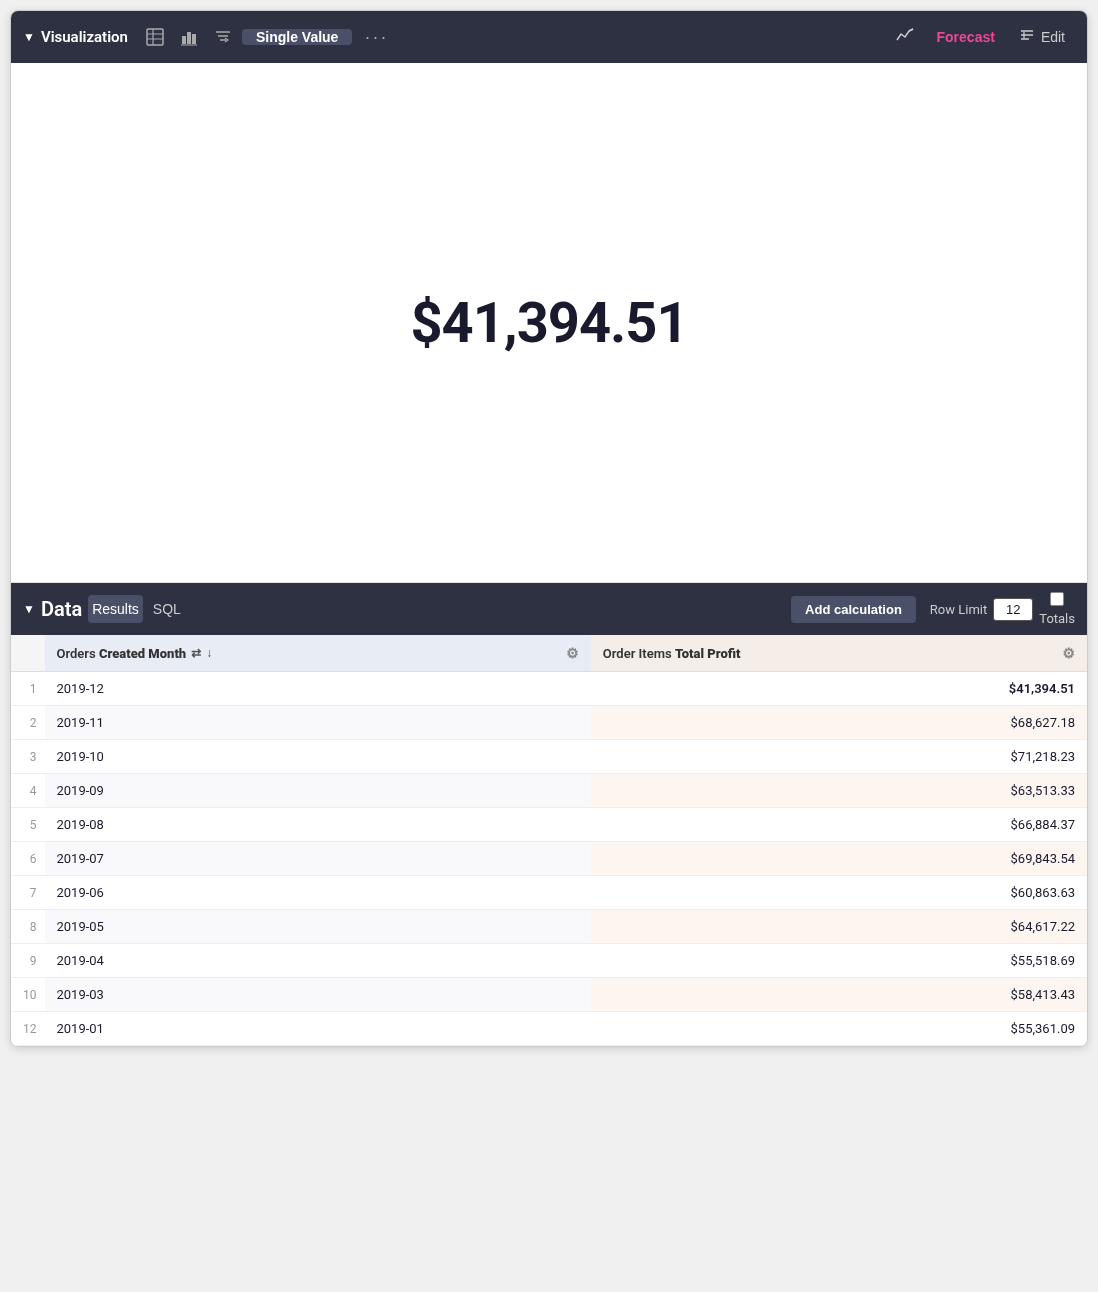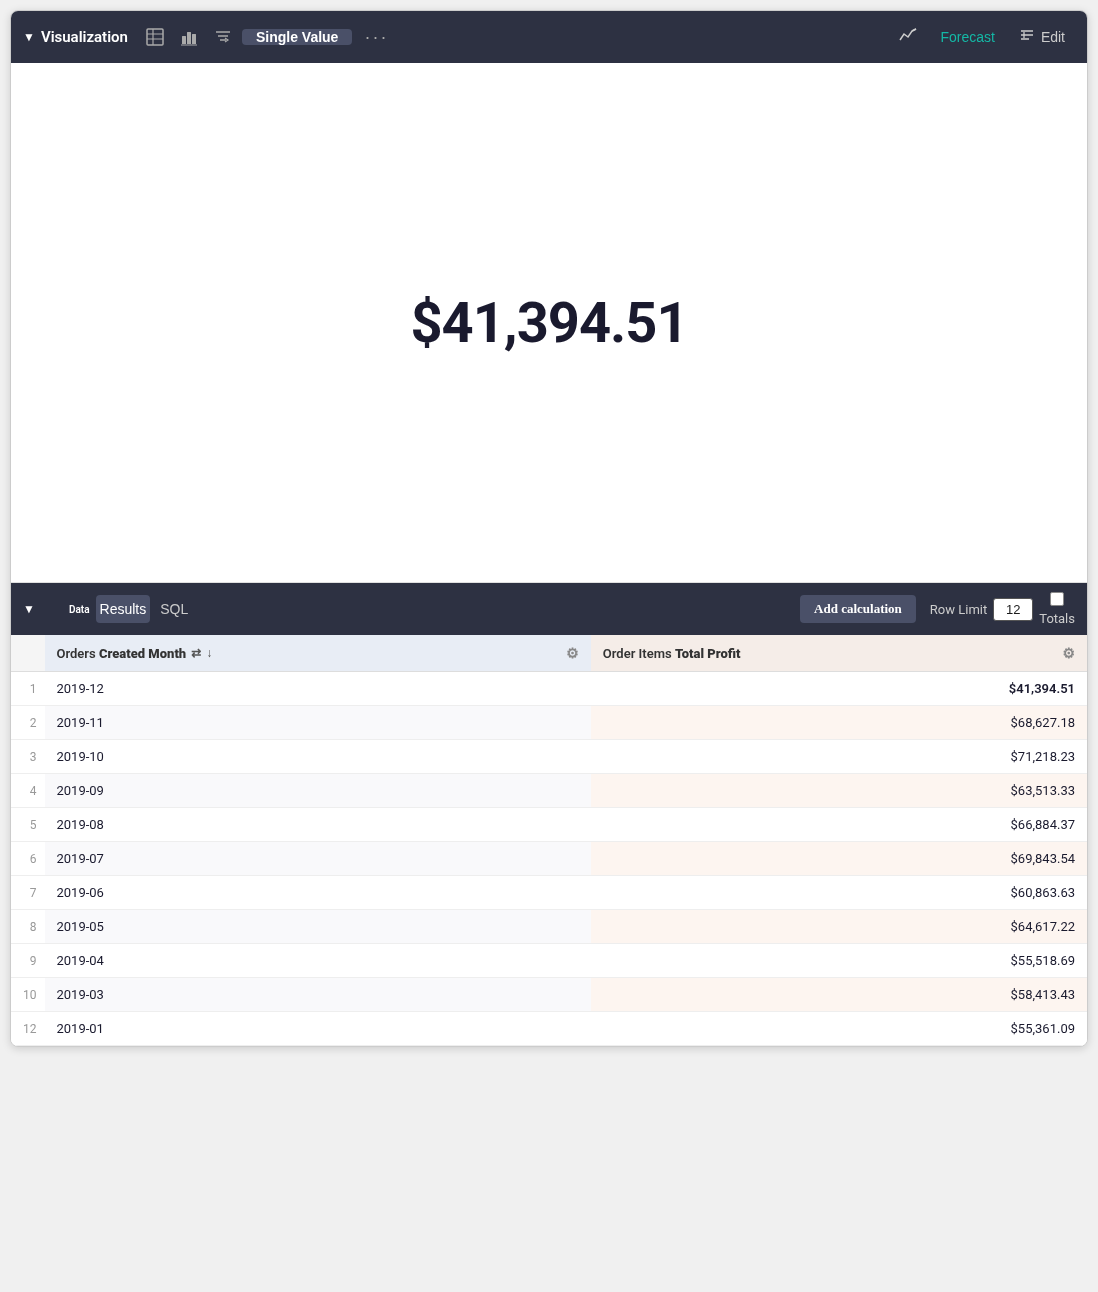--- a/index.html
+++ b/index.html
@@ -73,23 +73,23 @@
       border: none;
       color: #aaa;
       font-size: 18px;
       cursor: pointer;
       padding: 4px 8px;
       letter-spacing: 2px;
     }
     .forecast-btn {
       background: transparent;
       border: none;
-      color: #14b8a6;
+      color: #ec4899;
       font-size: 14px;
-      font-weight: 400;
+      font-weight: 700;
       cursor: pointer;
       display: flex;
       align-items: center;
       gap: 23px;
       padding: 4px 10px;
     }
     .forecast-icon {
       font-size: 16px;
     }
     .edit-btn {
@@ -128,23 +128,22 @@
     .data-toolbar {
       background: #2d3142;
       display: flex;
       align-items: center;
       height: 52px;
       padding: 0 12px;
       gap: 6px;
     }
     .data-label {
       color: #fff;
-      font-size: 10px;
-      font-weight: 600;
-      margin-left: 28px;
+      font-size: 20px;
+      font-weight: 600;
     }
     .data-tab-btn {
       background: transparent;
       border: none;
       color: #ccc;
       font-size: 14px;
       font-weight: 500;
       cursor: pointer;
       padding: 6px 4px;
       border-radius: 4px;
@@ -155,21 +154,20 @@
     }
     .add-calc-btn {
       background: #4a5068;
       border: none;
       color: #fff;
       font-size: 13px;
       font-weight: 600;
       cursor: pointer;
       padding: 6px 14px;
       border-radius: 4px;
-      font-family: Liberation Serif, serif;
     }
     .row-limit-label {
       color: #ccc;
       font-size: 13px;
       margin-left: 8px;
     }
     .row-limit-input {
       background: #fff;
       border: 1px solid #555;
       border-radius: 3px;

